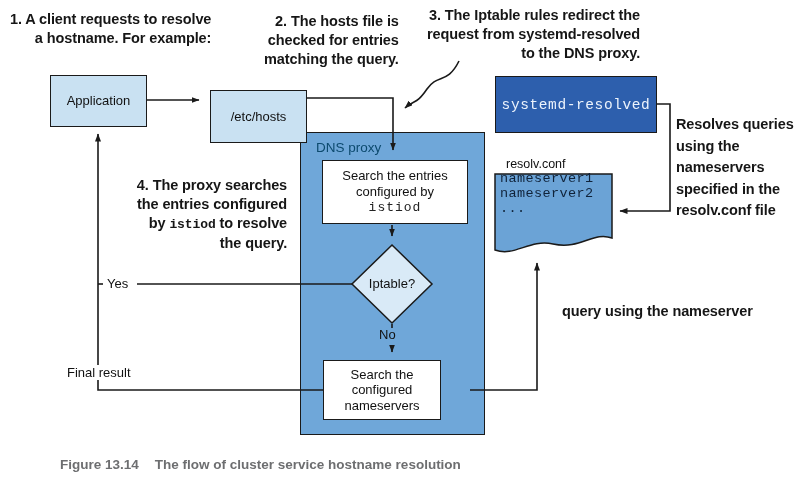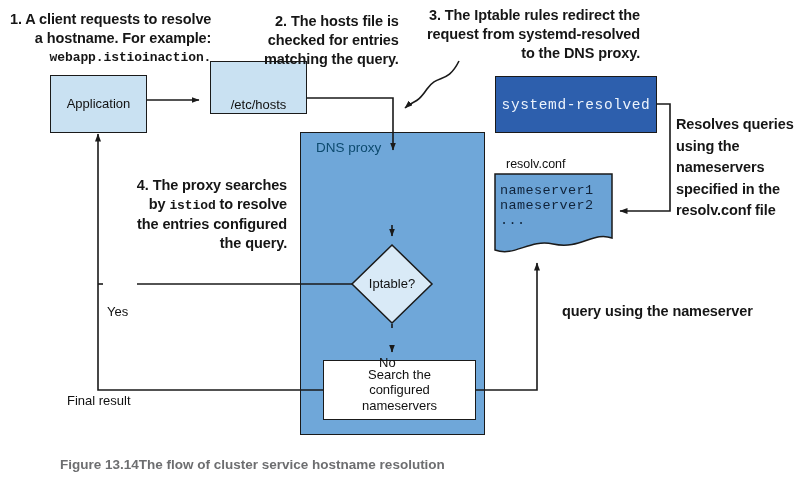--- a/index.html
+++ b/index.html
@@ -20,58 +20,58 @@
     background:var(--box-medium);border:1.8px solid var(--line);box-sizing:border-box;z-index:1;}
   .dns-proxy-label{position:absolute;left:316px;top:140px;font-size:13.5px;color:#0c4a6e;z-index:3;}
 
   .node{position:absolute;z-index:3;box-sizing:border-box;border:1.5px solid var(--line);
     display:flex;flex-direction:column;align-items:center;justify-content:center;
     font-size:13px;line-height:16px;color:#111;text-align:center;}
   .light{background:var(--box-light);}
   .white{background:#ffffff;}
   .dark{background:var(--box-dark);}
 
-  .app{left:50px;top:75px;width:97px;height:58px;}
-  .hosts{left:210px;top:61px;width:97px;height:53px;justify-content:flex-end;}
+  .app{left:50px;top:75px;width:97px;height:52px;}
+  .hosts{left:210px;top:90px;width:97px;height:53px;}
   .search-entries{left:322px;top:160px;width:146px;height:64px;}
-  .search-ns{left:323px;top:360px;width:153px;height:60px;line-height:15.5px;}
+  .search-ns{left:323px;top:360px;width:118px;height:60px;line-height:15.5px;}
   .systemd{left:495px;top:76px;width:162px;height:57px;
     font-family:"Liberation Mono",monospace;font-size:14.5px;letter-spacing:.6px;color:var(--mono-light);}
 
   .mono{font-family:"Liberation Mono",monospace;}
   .mono-inbox{font-size:13px;letter-spacing:1px;color:#222;}
 
   .diamond-svg{position:absolute;left:350px;top:243px;z-index:3;}
   .diamond-svg polygon{fill:var(--diamond);stroke:var(--line);stroke-width:1.5px;}
   .diamond-label{position:absolute;left:352px;top:276px;width:80px;text-align:center;
     font-size:13px;color:#111;z-index:4;}
 
   .doc-svg{position:absolute;left:493px;top:172px;z-index:3;}
   .doc-svg path{fill:var(--box-doc);stroke:var(--line);stroke-width:1.5px;}
-  .doc-text{position:absolute;left:500px;top:183px;z-index:4;
+  .doc-text{position:absolute;left:500px;top:171px;z-index:4;
     font-family:"Liberation Mono",monospace;font-size:13.5px;line-height:15px;
     letter-spacing:.4px;color:var(--mono-dark);}
   .resolv-label{position:absolute;left:506px;top:157px;font-size:12.5px;color:#111;z-index:3;}
 
   .ann{position:absolute;z-index:3;font-weight:bold;font-size:14.5px;line-height:19px;
     color:var(--text);letter-spacing:-0.1px;text-align:right;}
   .ann .ind{padding-left:17px;}
   .ann .mono{font-size:13px;}
   .ann5{line-height:21px;}
   .side-note{position:absolute;left:676px;top:114px;width:130px;z-index:3;
     font-weight:bold;font-size:14.5px;line-height:21.5px;color:var(--text);letter-spacing:-0.1px;}
 
-  .edge-label{position:absolute;z-index:3;font-size:13px;color:#111;background:var(--bg);padding:0 2px;margin-top:28px;}
+  .edge-label{position:absolute;z-index:3;font-size:13px;color:#111;background:var(--bg);padding:0 2px;}
   .lbl-yes{left:105px;top:276px;}
   .lbl-no{left:379px;top:327px;background:transparent;padding:0;}
   .lbl-final{left:65px;top:365px;}
 
   .caption{position:absolute;left:60px;top:457px;z-index:3;font-weight:bold;
     font-size:13.5px;color:var(--caption);}
-  .caption .fig{}
+  .caption .fig{margin-right:16px;}
 </style>
 </head>
 <body>
 
 <div class="canvas">
 
   <div class="dns-proxy"></div>
   <div class="dns-proxy-label">DNS proxy</div>
 
   <svg class="wires" width="801" height="494" viewBox="0 0 801 494">
@@ -94,20 +94,25 @@
   </svg>
 
   <div class="node light app">
     <span>Application</span>
   </div>
 
   <div class="node light hosts">
     <span>/etc/hosts</span>
   </div>
 
+  <div class="node white search-entries">
+    <span>Search the entries</span>
+    <span>configured by</span>
+    <span class="mono mono-inbox">istiod</span>
+  </div>
 
   <svg class="diamond-svg" width="84" height="82">
     <polygon points="42,2 82,41 42,80 2,41"></polygon>
   </svg>
   <div class="diamond-label">Iptable?</div>
 
   <div class="node white search-ns">
     <span>Search the</span>
     <span>configured</span>
     <span>nameservers</span>
@@ -123,39 +128,38 @@
   </svg>
   <div class="doc-text">
     <div>nameserver1</div>
     <div>nameserver2</div>
     <div>...</div>
   </div>
 
   <div class="ann" style="left:10px;top:10px;">
     <div>1. A client requests to resolve</div>
     <div class="ind">a hostname. For example:</div>
-    <div class="ind mono" style="padding-left:20px;">webapp.istioinaction.</div>
   </div>
 
   <div class="ann" style="left:247px;top:12px;">
     <div>2. The hosts file is</div>
     <div class="ind">checked for entries</div>
     <div class="ind">matching the query.</div>
   </div>
 
   <div class="ann" style="left:410px;top:6px;">
     <div>3. The Iptable rules redirect the</div>
     <div class="ind">request from systemd-resolved</div>
     <div class="ind">to the DNS proxy.</div>
   </div>
 
   <div class="ann" style="left:120px;top:176px;">
     <div>4. The proxy searches</div>
+    <div class="ind">the entries configured</div>
     <div class="ind"><span>by </span><span class="mono">istiod</span><span> to resolve</span></div>
-    <div class="ind">the entries configured</div>
     <div class="ind">the query.</div>
   </div>
 
   <div class="ann ann5" style="left:545px;top:301px;">
     <div class="ind">query using the nameserver</div>
   </div>
 
   <div class="side-note">
     <div>Resolves queries</div>
     <div>using the</div>

